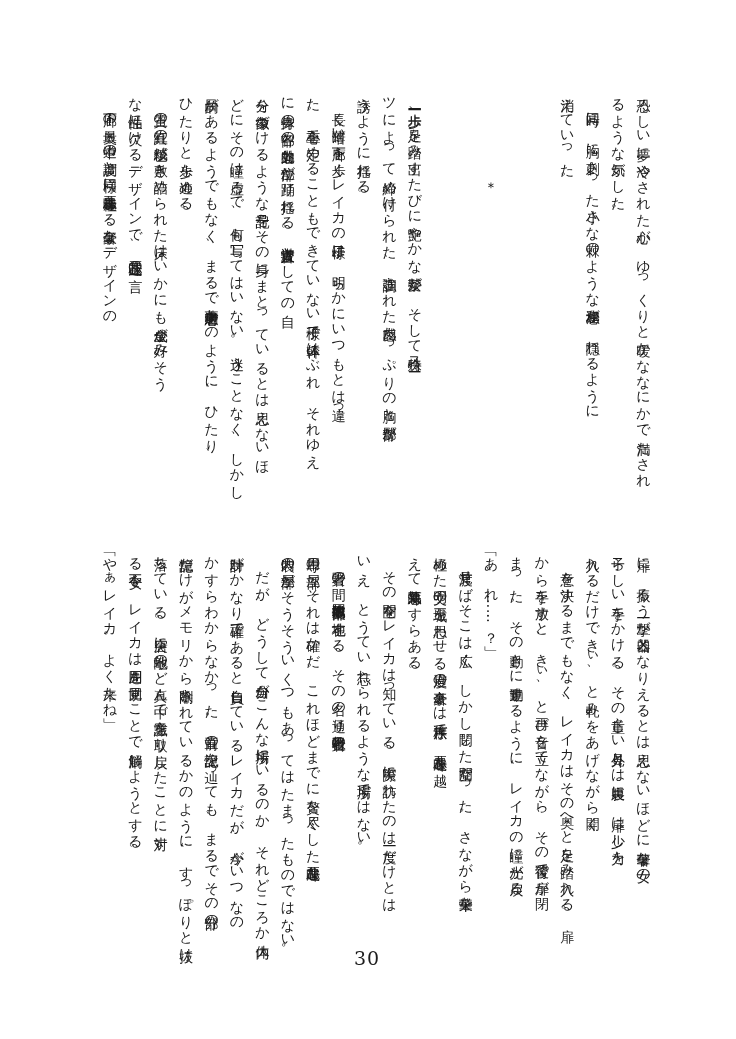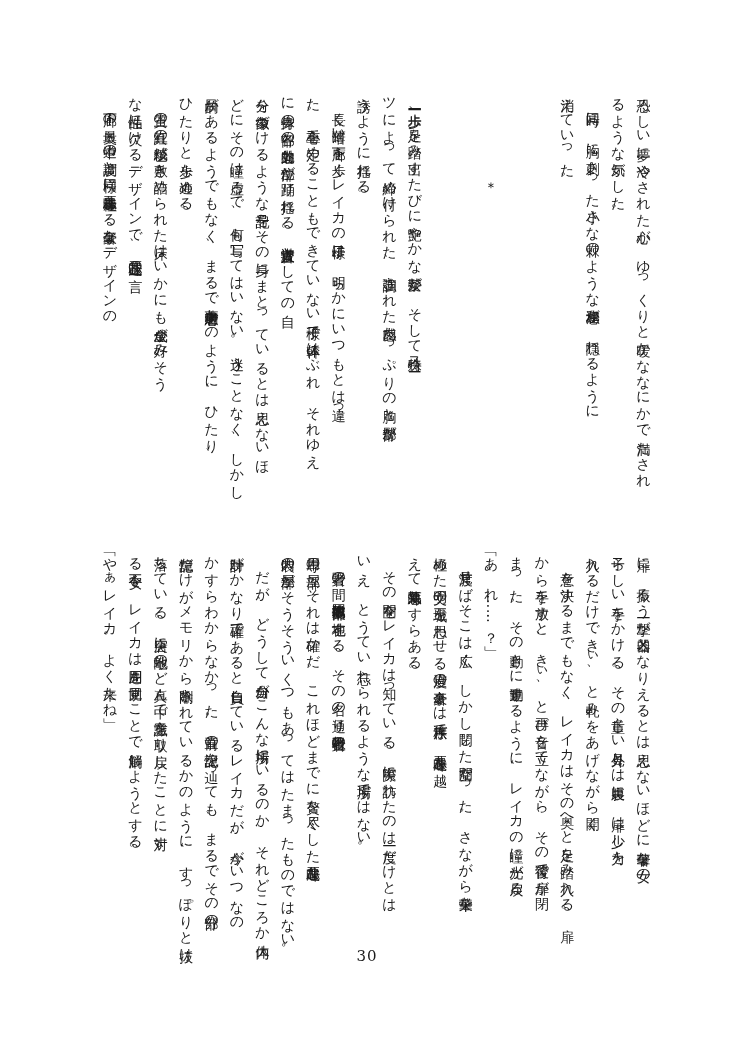--- a/index.html
+++ b/index.html
@@ -31,21 +31,21 @@
   
   .line:empty::before { content: "\00a0"; }
   .ind { text-indent: 1em; }
   .star { text-indent: 6em; }
   .page-number {
     position: absolute;
     top: 947px;
     left: 337px;
     width: 60px;
     text-align: center;
-    font-size: 15px;
+    font-size: 19px;
     letter-spacing: 1px;
     color: #1b1b1b;
   }
 </style>
 </head>
 <body>
 
 <div class="page">
 
   <div class="band band-top">

